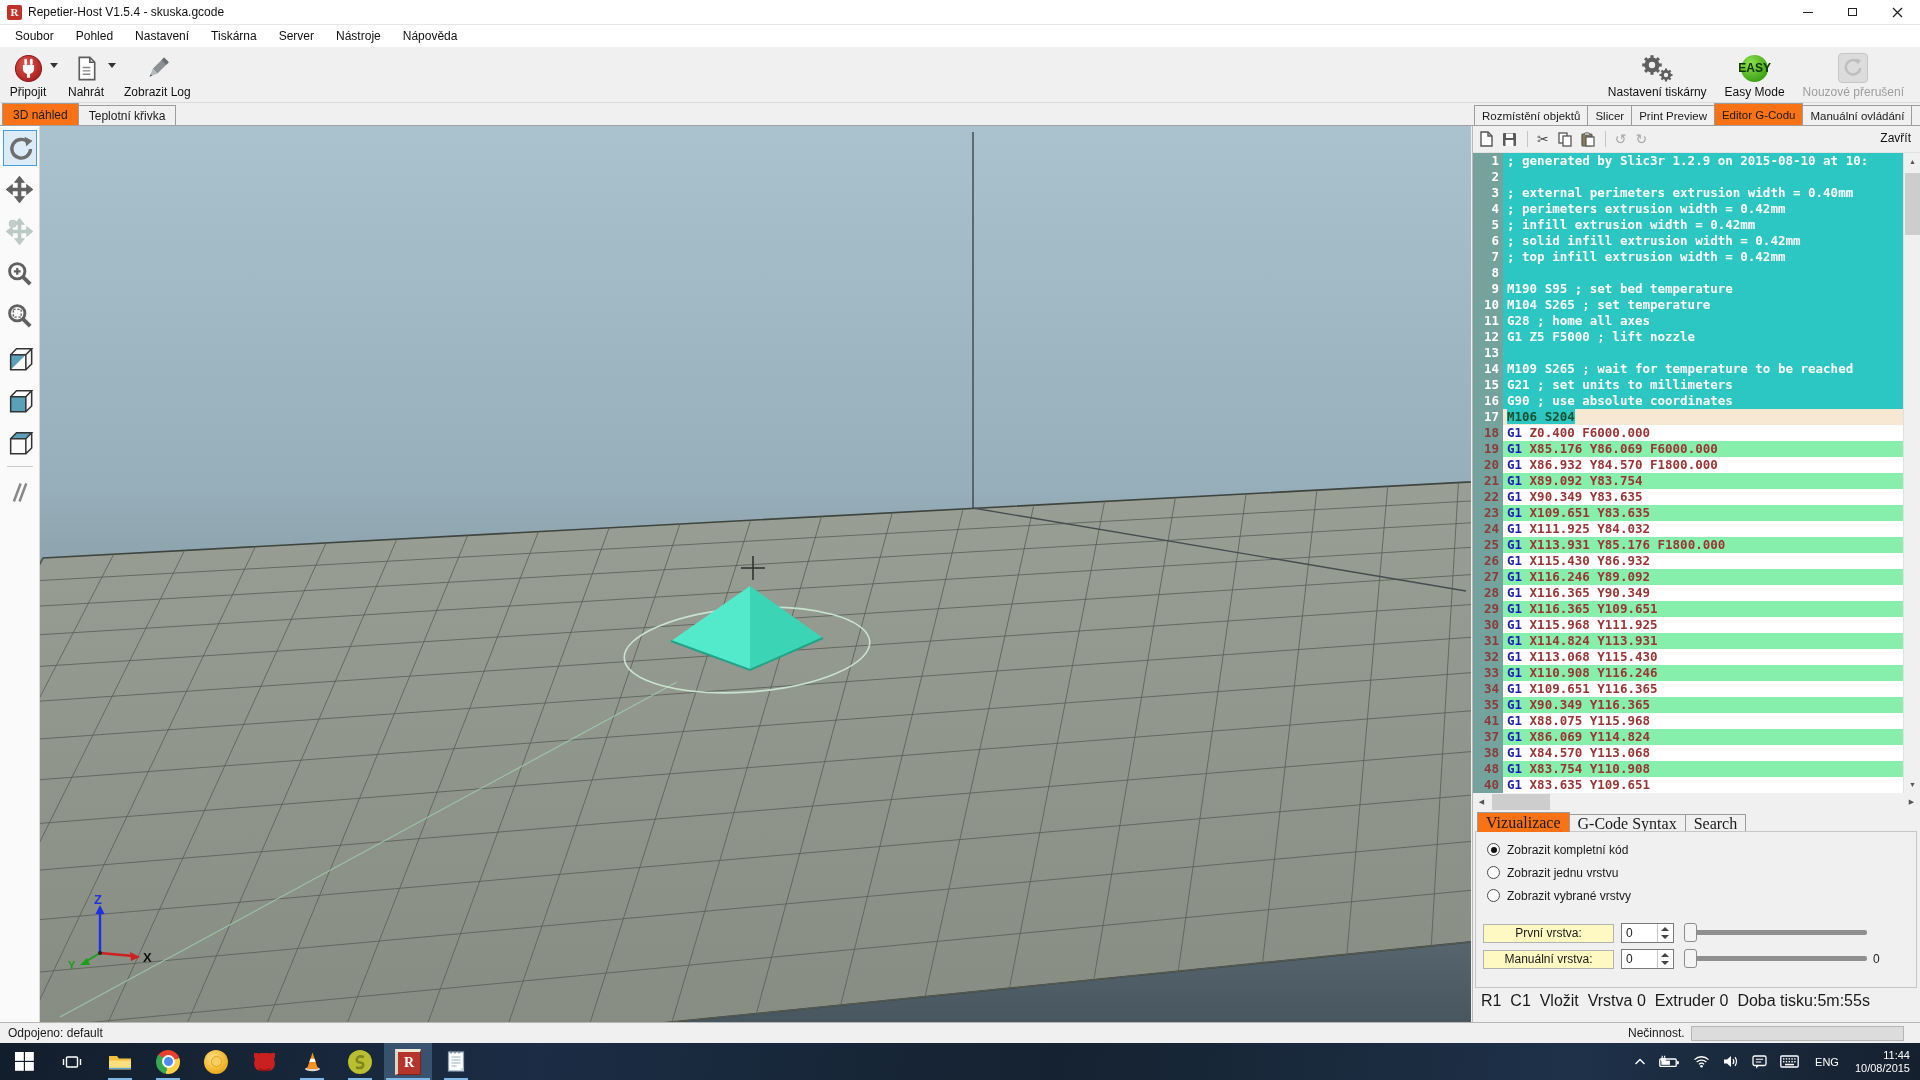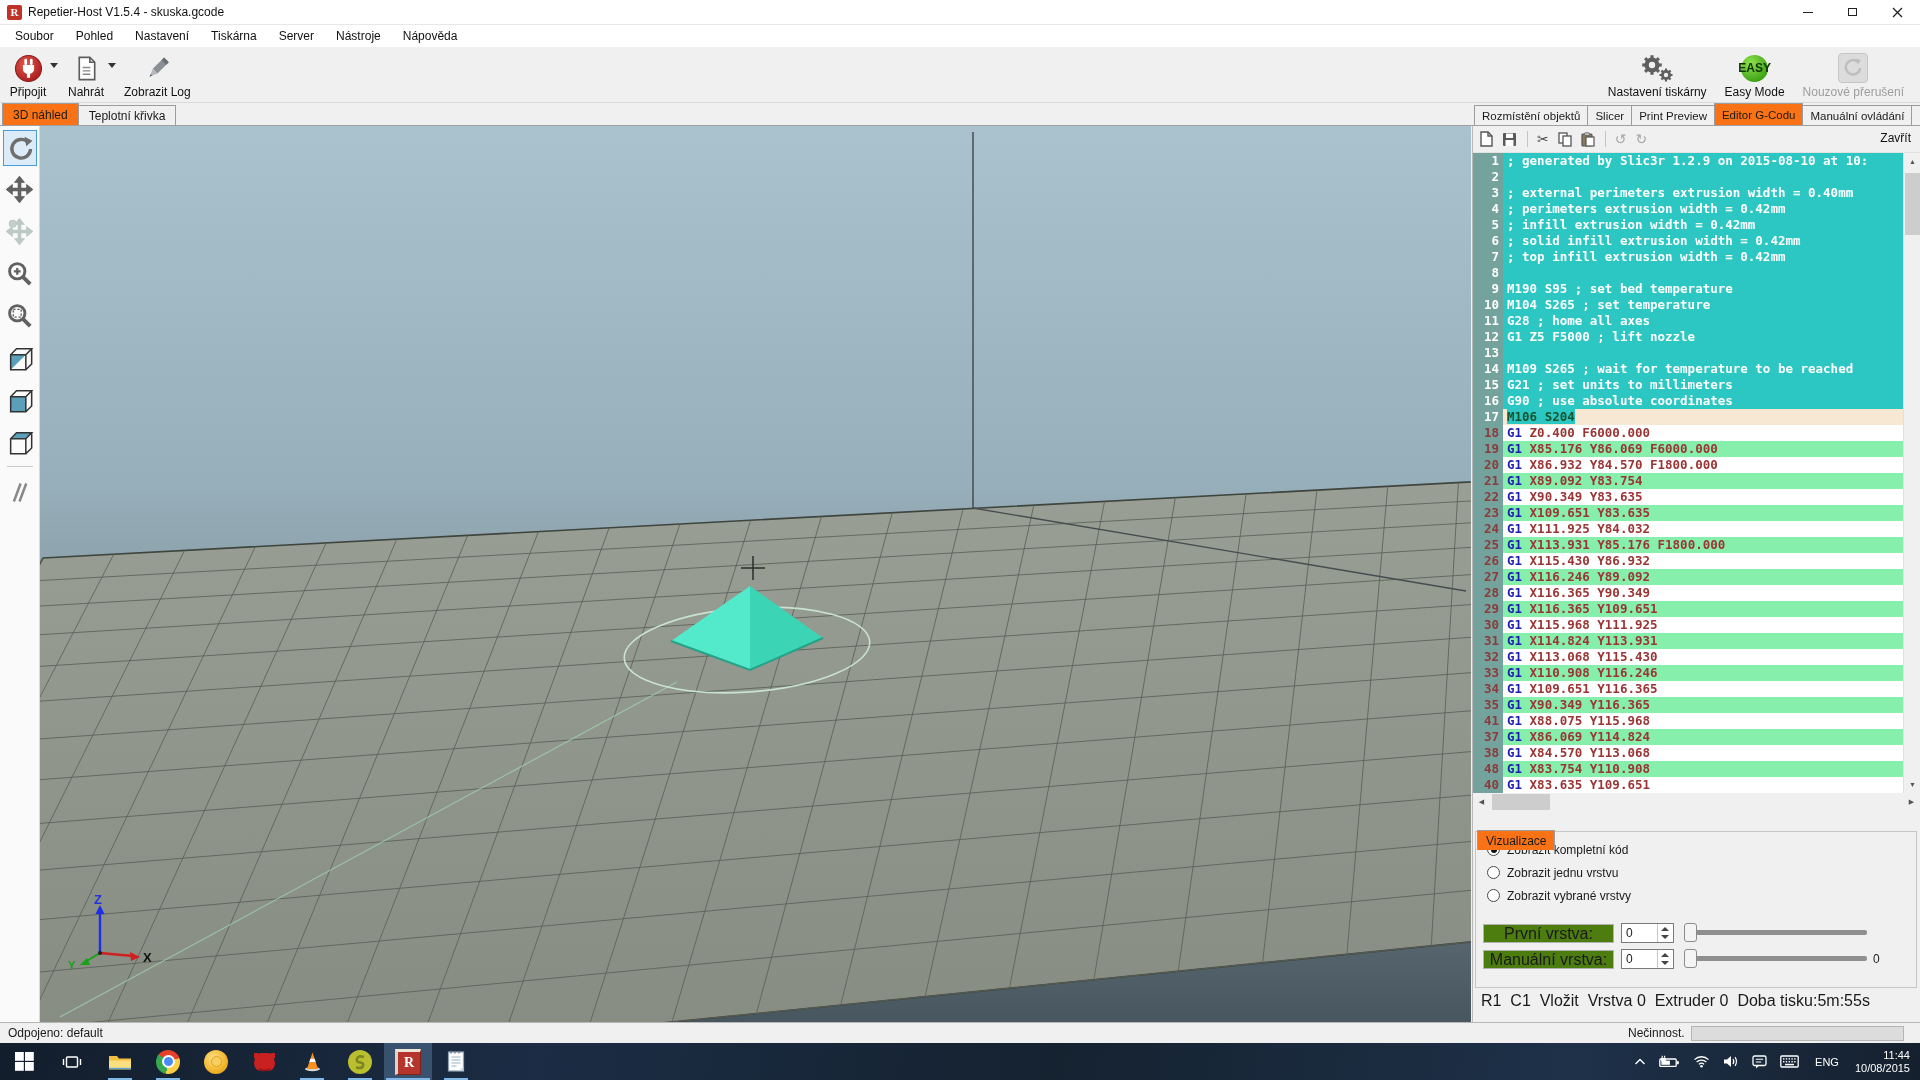--- a/index.html
+++ b/index.html
@@ -36,21 +36,21 @@
   .tb-right { margin-left:auto; display:flex; align-items:stretch; padding-right:6px; }
   .easy-circle { width:27px; height:27px; border-radius:50%;
     background:radial-gradient(circle at 35% 30%, #90e14e, #3da214 75%);
     display:flex; align-items:center; justify-content:center;
     font-size:12px; font-weight:bold; color:#0d3300; }
   .emerg-box { width:30px; height:30px; background:#dcdcdc; border:1px solid #c6c6c6; border-radius:4px;
     display:flex; align-items:center; justify-content:center; }
 
   
   #tabrow { position:absolute; left:0; top:103px; width:1920px; height:22px; background:#f0f0f0; }
-  .tab { display:inline-flex; align-items:center; height:20px; margin-top:20px; padding:0 10px;
+  .tab { display:inline-flex; align-items:center; height:20px; margin-top:2px; padding:0 10px;
     background:#f0f0f0; border:1px solid #9c9c9c; border-bottom:none; font-size:12px;
     margin-right:-1px; vertical-align:bottom; }
   .tab.active { height:22px; margin-top:0; background:#f97316; position:relative; z-index:3; }
   #left-tabs { position:absolute; left:2px; bottom:0; }
   #right-tabs { position:absolute; left:1474px; bottom:0; white-space:nowrap; }
   #right-tabs .tab { font-size:11.5px; padding:0 7px; }
 
   
   #main { position:absolute; left:0; top:125px; width:1920px; height:897px; border-top:1px solid #a0a0a0; }
 
@@ -93,30 +93,30 @@
     font-size:7px; display:flex; align-items:center; justify-content:center; }
   .vscroll .thumb { position:absolute; left:1px; top:20px; width:15px; height:62px; background:#cdcdcd; }
   #hscroll { position:absolute; left:0; top:667px; width:447px; height:18px; background:#f0f0f0; }
   #hscroll .arr { position:absolute; top:0; width:17px; height:18px; color:#555; font-size:7px;
     display:flex; align-items:center; justify-content:center; }
   #hscroll .thumb { position:absolute; left:19px; top:1px; width:58px; height:16px; background:#cdcdcd; }
 
   
   #viz { position:absolute; left:0; top:685px; width:447px; height:212px; background:#f0f0f0; }
   #viz-tabs { position:absolute; left:4px; top:1px; }
-  #viz-tabs .tab { font-size:12px; height:18px; padding:0 8px; }
+  #viz-tabs .tab { font-size:16px; height:18px; padding:0 8px;font-family:Liberation Serif, serif; }
   #viz-tabs .tab.active { height:20px; }
   #viz-box { position:absolute; left:2px; top:20px; width:442px; height:157px;
     border:1px solid #c6c6c6; background:#f0f0f0; }
   .radio-row { position:absolute; left:14px; display:flex; align-items:center; height:17px; }
   .radio { width:13px; height:13px; border:1px solid #4a4a4a; border-radius:50%; background:#fff;
     margin-right:7px; display:flex; align-items:center; justify-content:center; flex:none; }
   .radio .dot { width:6px; height:6px; border-radius:50%; background:#111; }
-  .ctl-label { position:absolute; left:10px; width:131px; height:19px; background:#4d7c0f;
-    border:1px solid #b2b2b2; text-align:center; line-height:17px; font-size:16px; }
+  .ctl-label { position:absolute; left:10px; width:131px; height:19px; background:#fef9c3;
+    border:1px solid #b2b2b2; text-align:center; line-height:17px; font-size:12px; }
   .spinner { position:absolute; left:148px; width:53px; height:20px; background:#fff; border:1px solid #7a7a7a; }
   .spinner .val { position:absolute; left:4px; top:2px; font-size:12px; }
   .spin-btns { position:absolute; right:0; top:0; width:16px; height:18px; border-left:1px solid #c8c8c8; }
   .spin-btns i { position:absolute; left:3px; width:0; height:0; border-left:4px solid transparent;
     border-right:4px solid transparent; }
   .spin-up { top:3px; border-bottom:4px solid #444; }
   .spin-dn { bottom:3px; border-top:4px solid #444; }
   .slider { position:absolute; left:211px; width:183px; height:19px; }
   .slider .track { position:absolute; left:0; right:0; top:7px; height:5px; background:#8f8f8f;
     border-radius:2px; }

